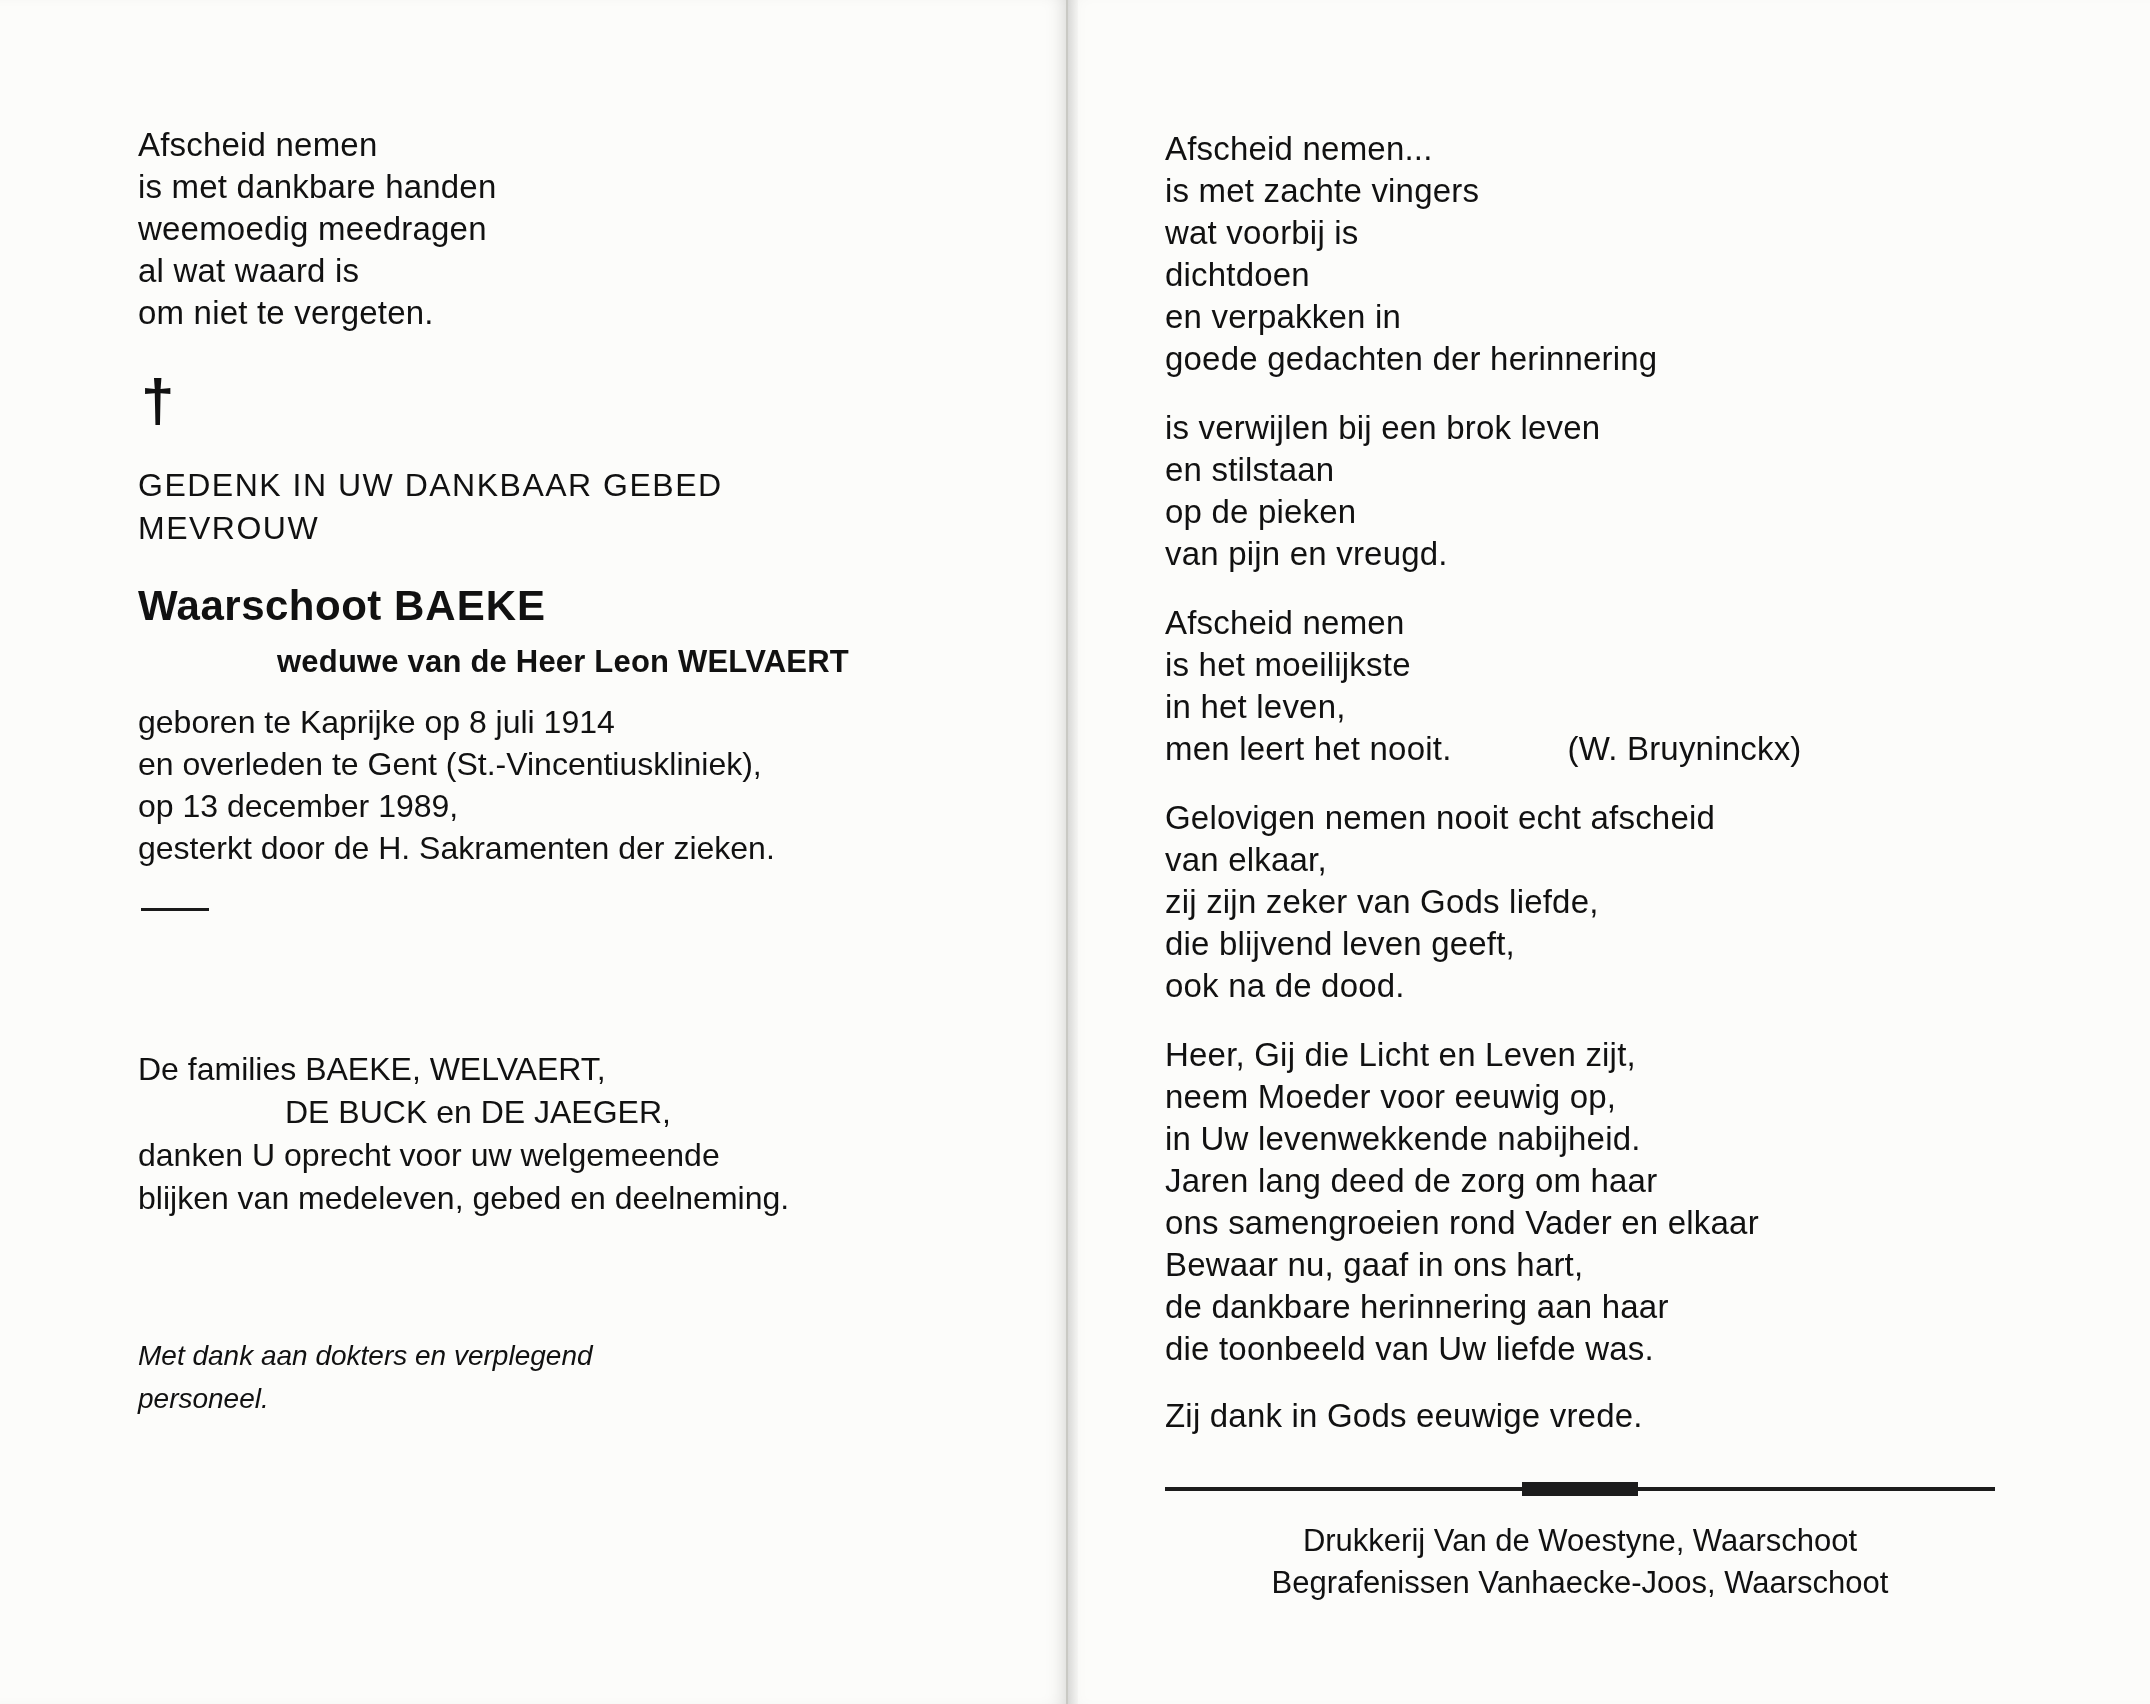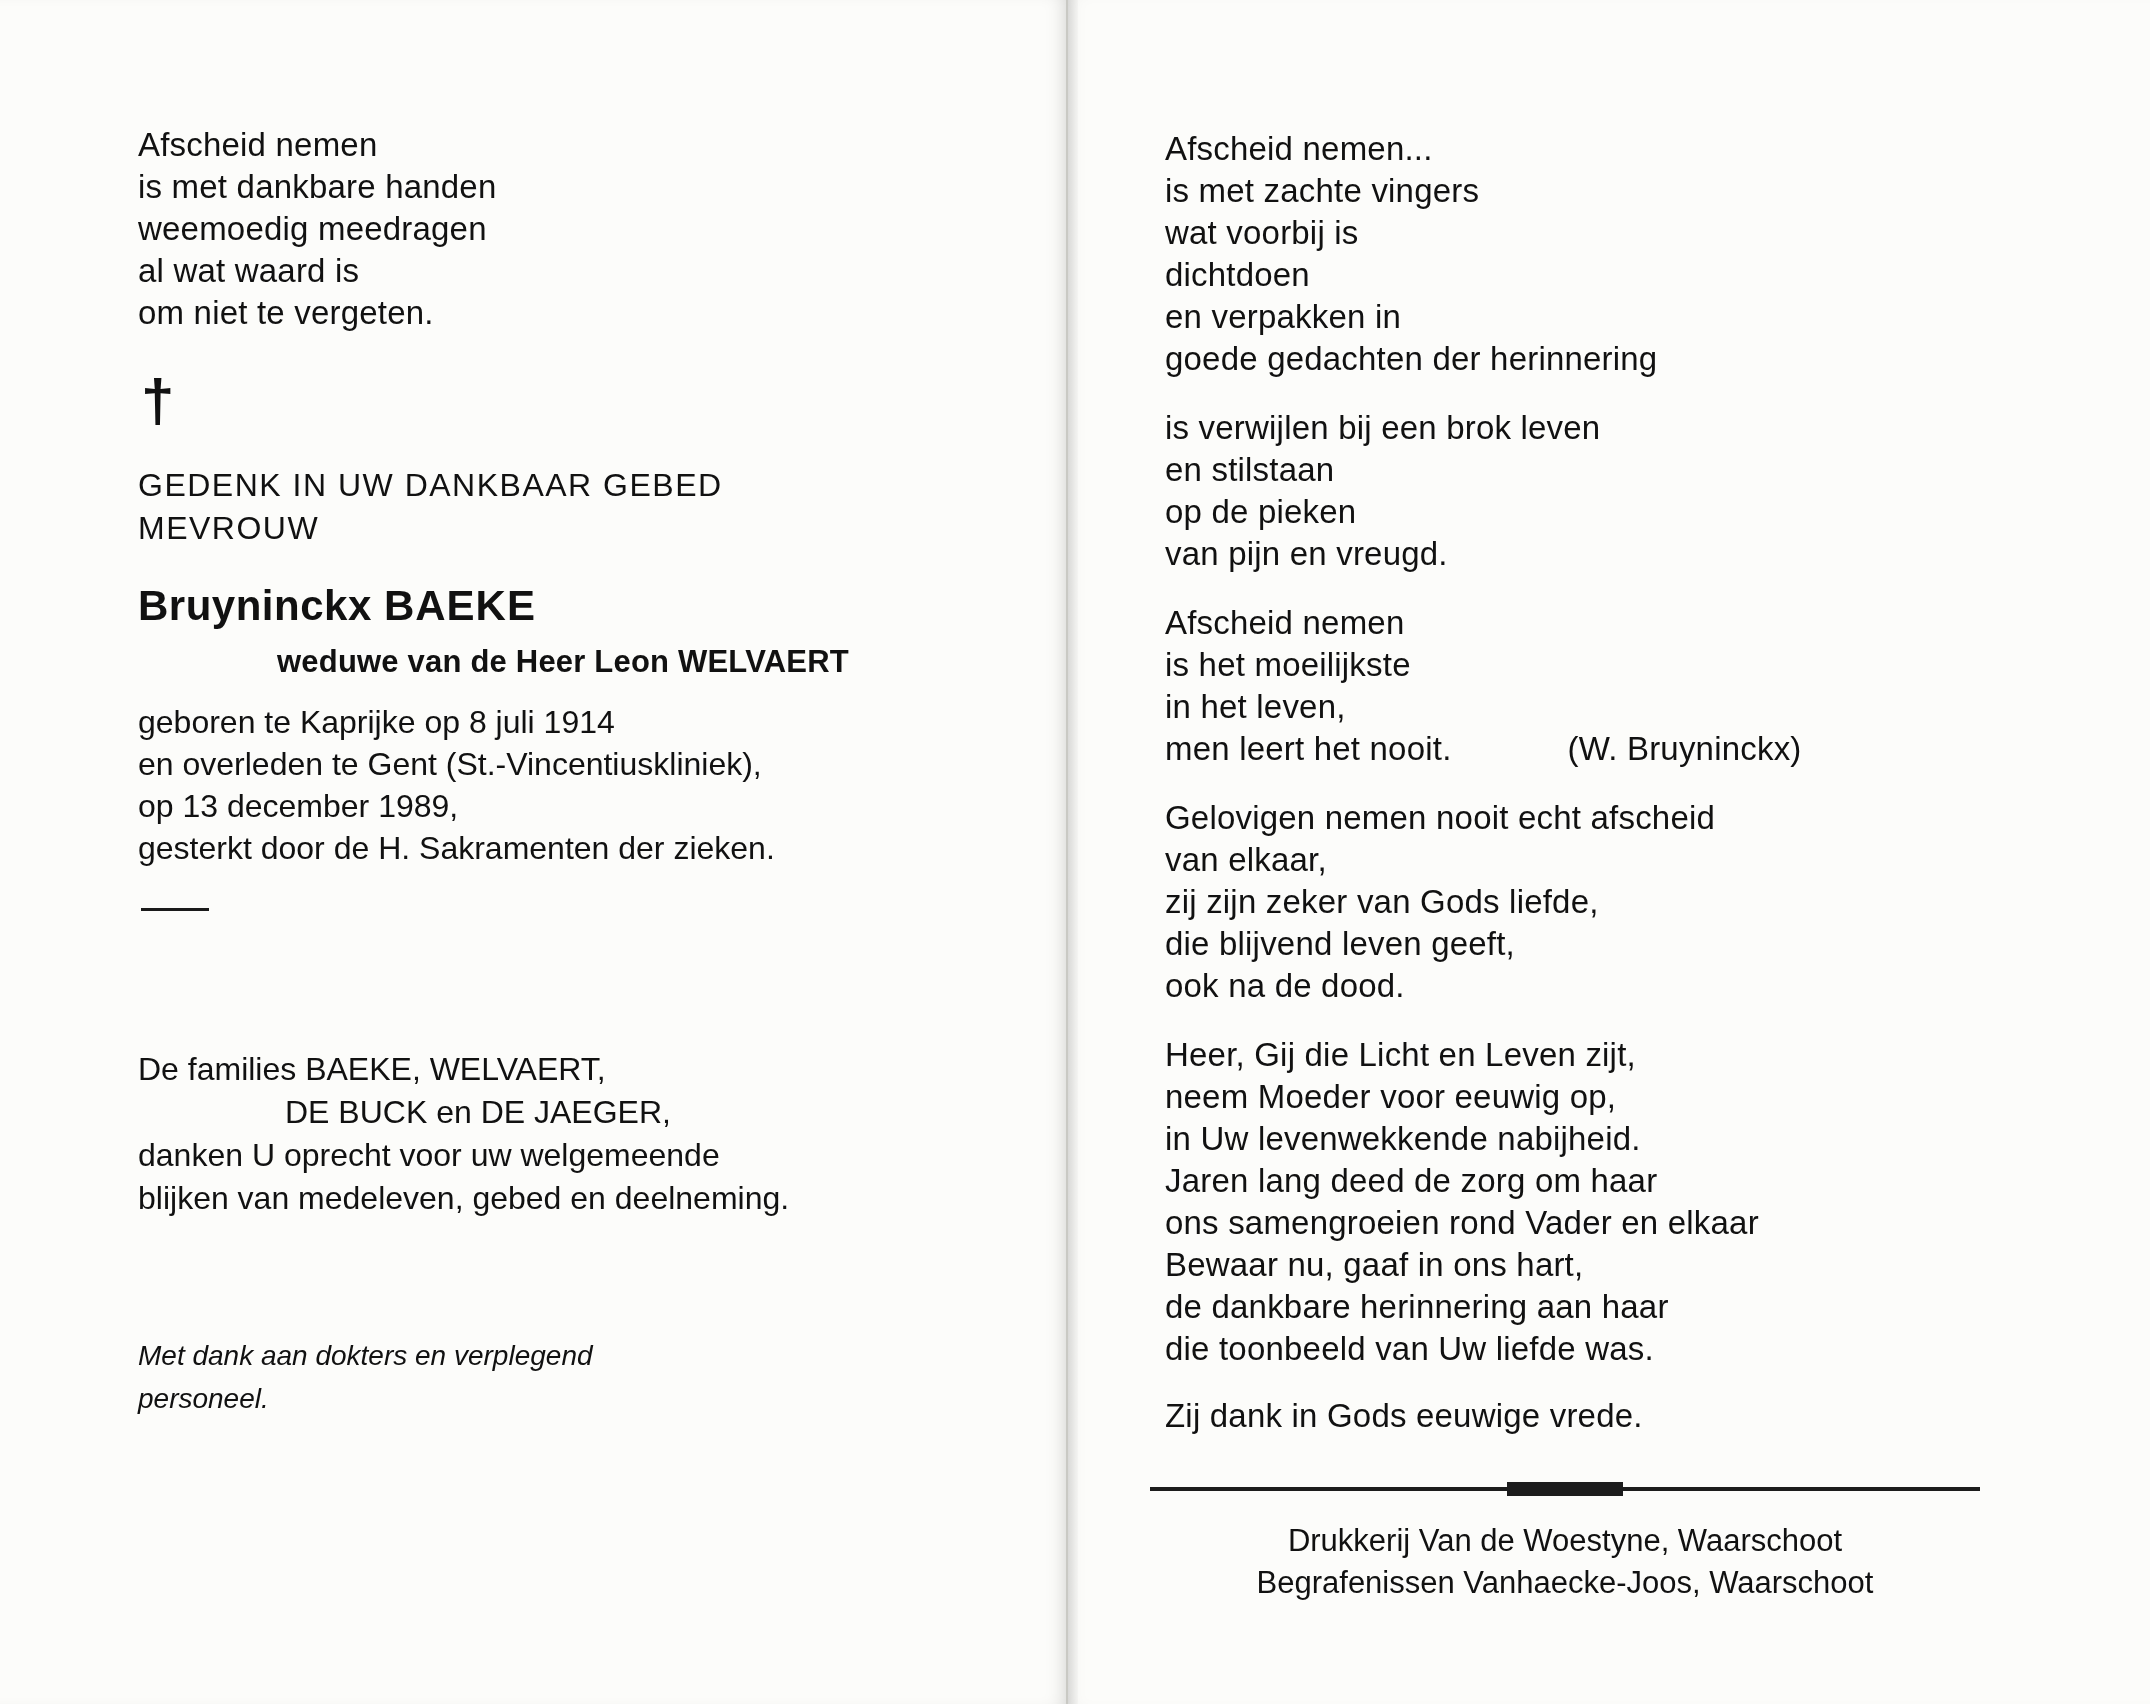--- a/index.html
+++ b/index.html
@@ -129,21 +129,21 @@
   .r-stanza .attrib-line {
     display: flex;
   }
   .r-stanza .attrib {
     margin-left: 116px;
   }
   .tight { margin-bottom: 25px; }
 
   .footer {
     position: absolute;
-    left: 82px;
+    left: 97px;
     bottom: 100px;
     width: 830px;
   }
   .footer-rule {
     position: relative;
     height: 3.9px;
     background: #1c1c1c;
     width: 830px;
     margin-bottom: 29px;
   }
@@ -212,21 +212,21 @@
       </div>
 
       <div class="cross">†</div>
 
       <div class="gedenk">
         <div>GEDENK IN UW DANKBAAR GEBED</div>
         <div>MEVROUW</div>
       </div>
 
       <div class="name">
-        <span class="first">Bruyninckx</span>
+        <span class="first">Waarschoot</span>
         <span class="last">BAEKE</span>
       </div>
 
       <div class="widow">weduwe van de Heer Leon WELVAERT</div>
 
       <div class="details">
         <div>geboren te Kaprijke op 8 juli 1914</div>
         <div>en overleden te Gent (St.-Vincentiuskliniek),</div>
         <div>op 13 december 1989,</div>
         <div>gesterkt door de H. Sakramenten der zieken.</div>

